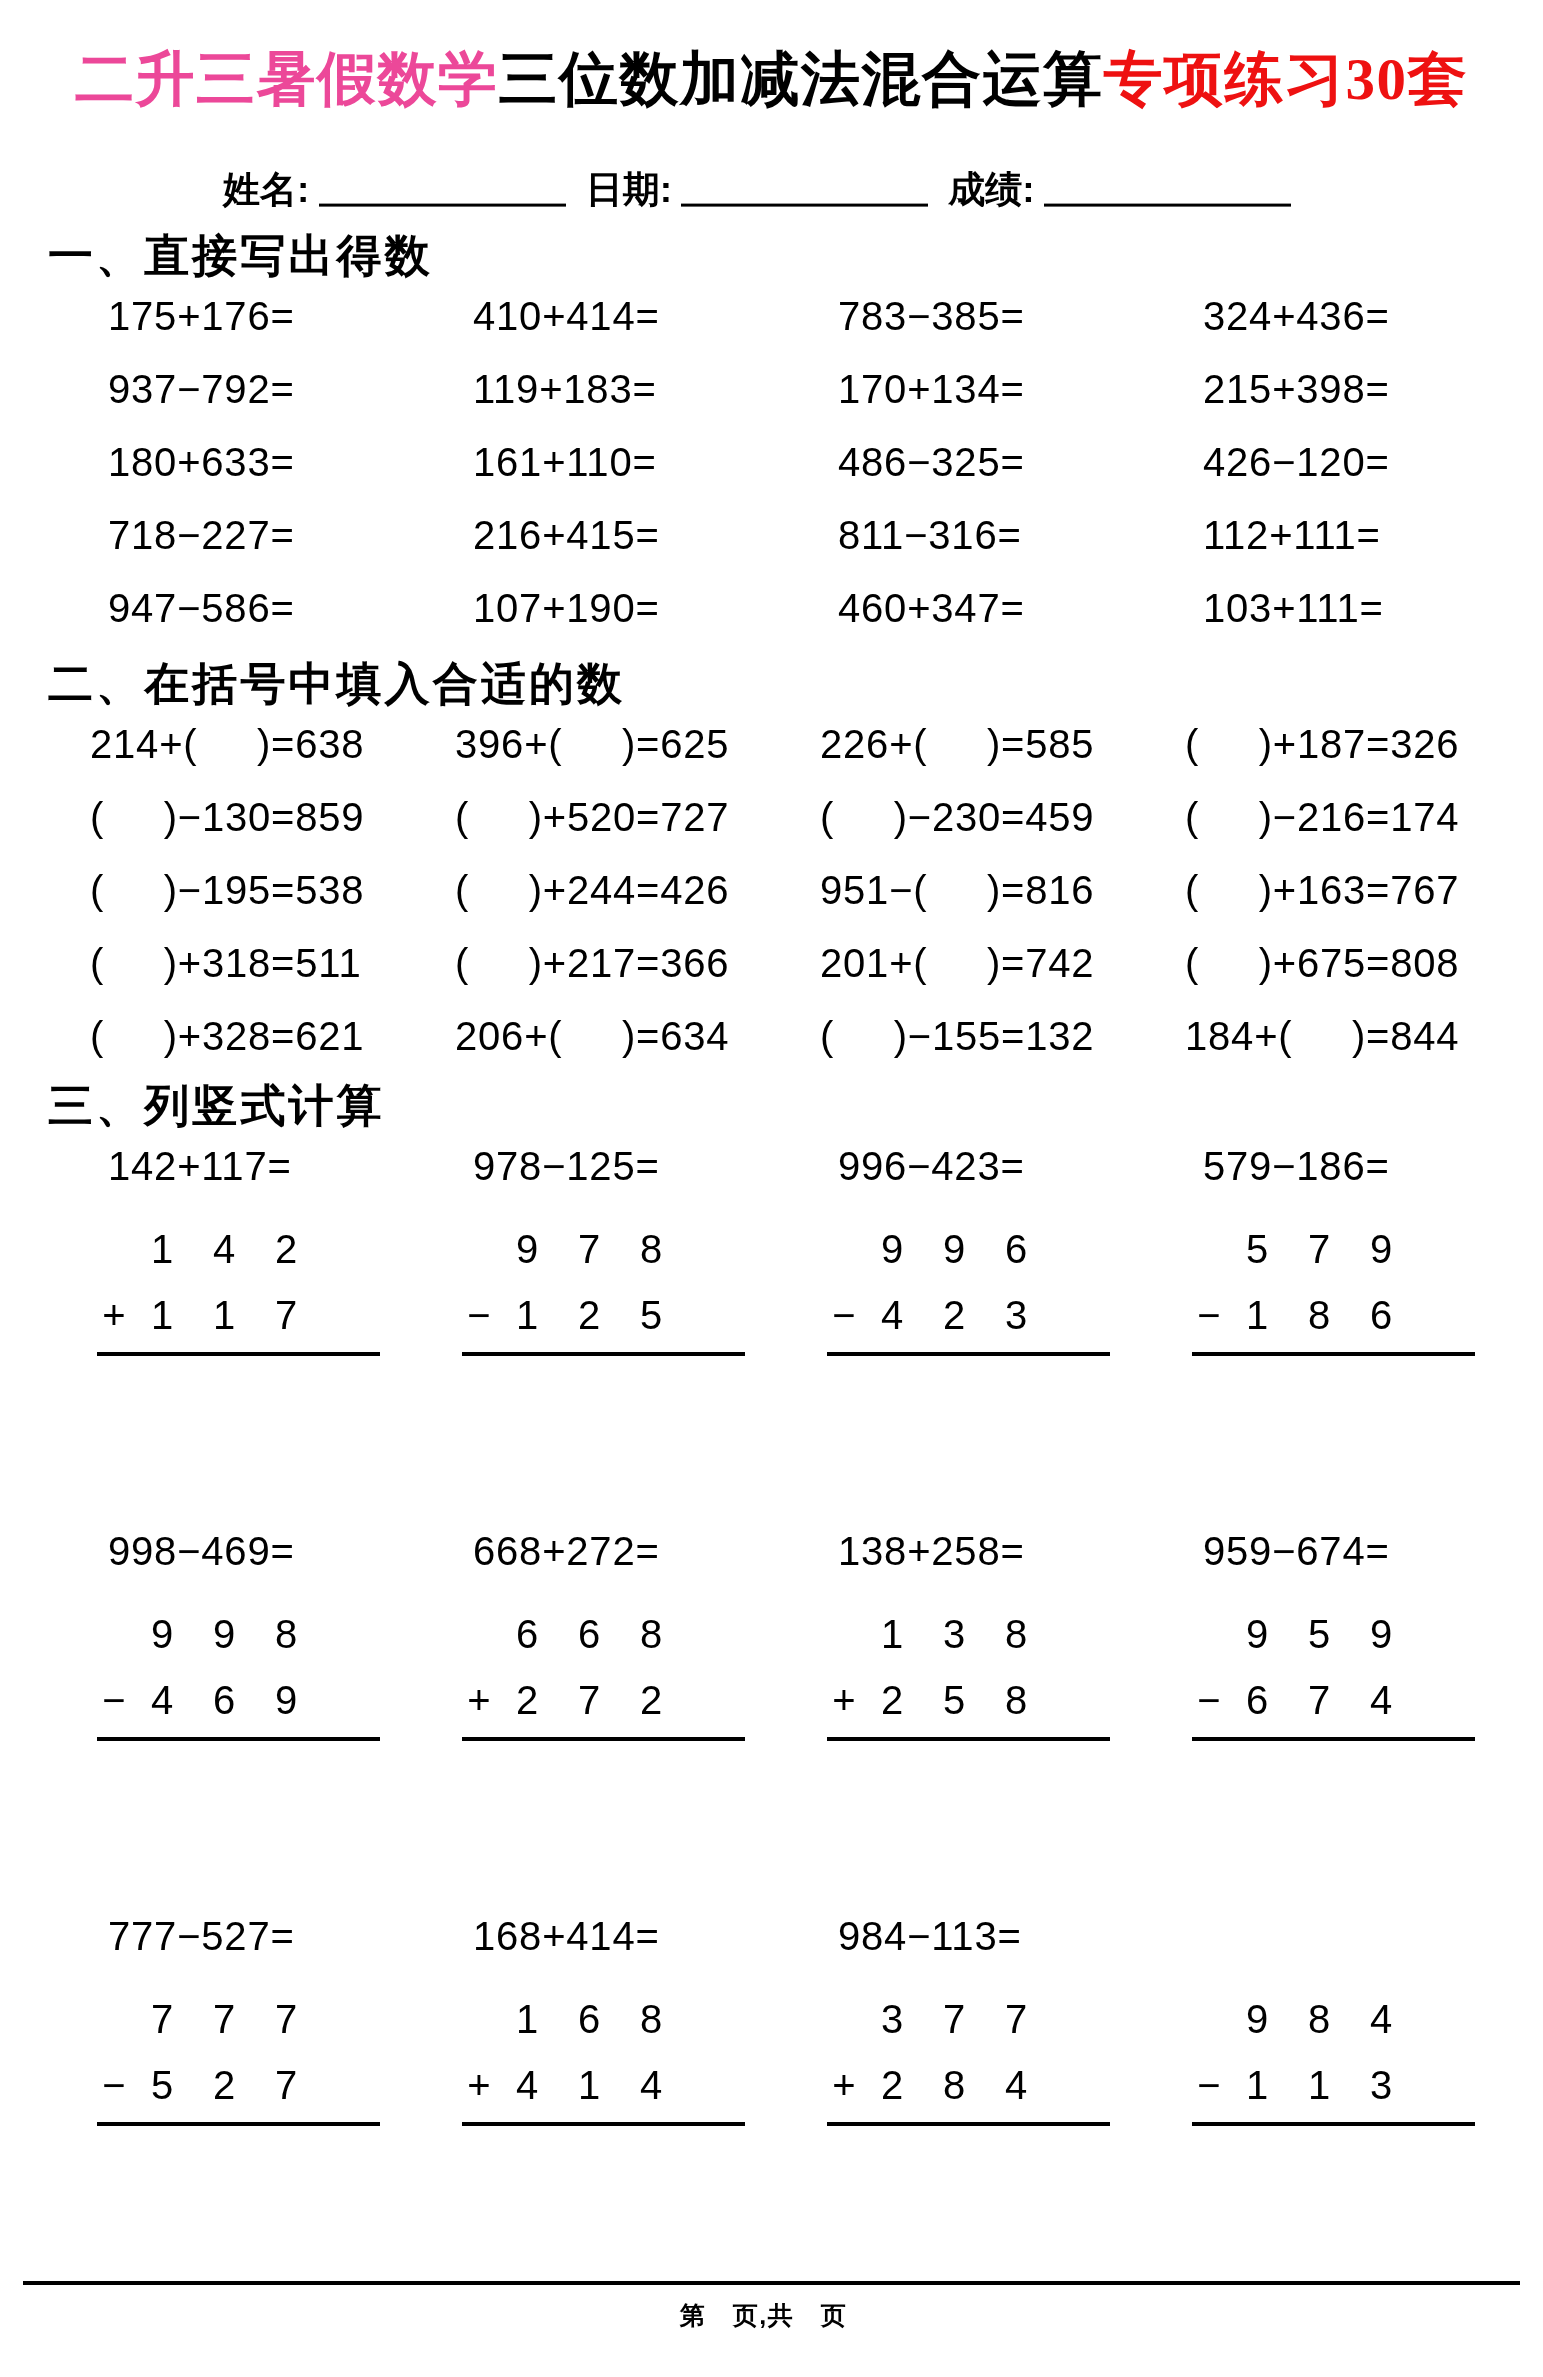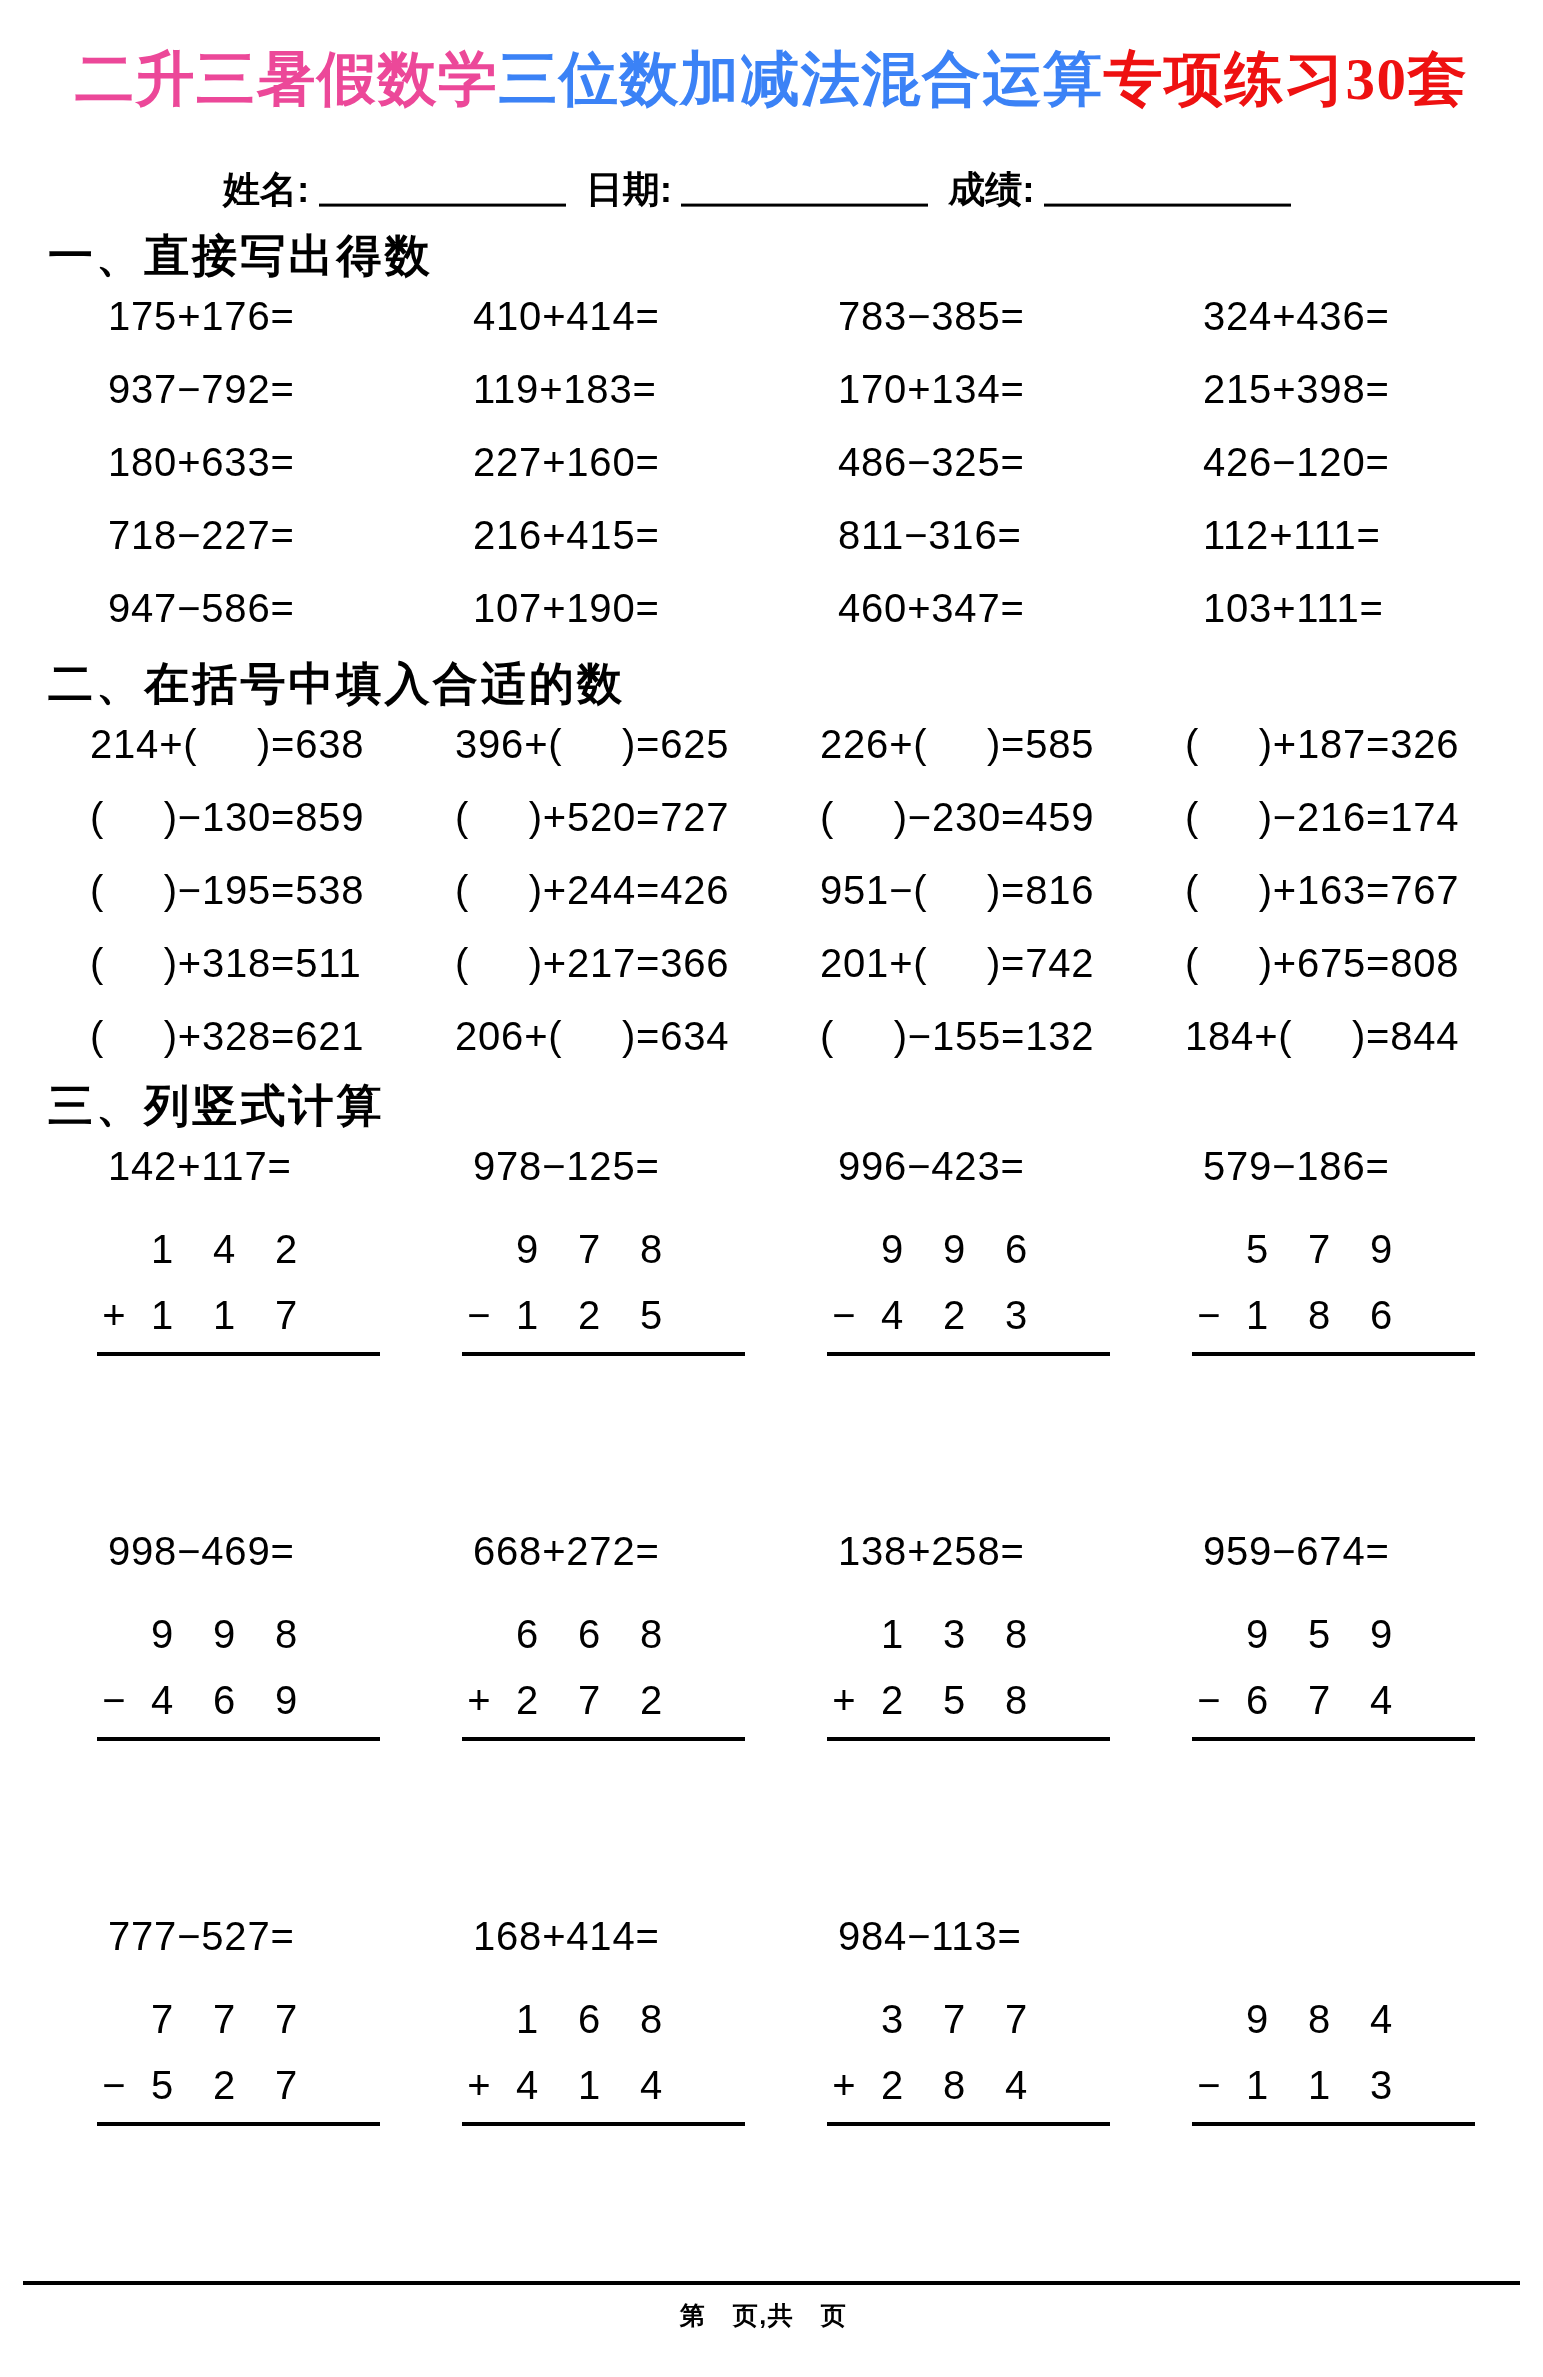--- a/index.html
+++ b/index.html
@@ -45,36 +45,36 @@
   .footer-text{
     position:absolute; left:0; right:16px; top:2299px; text-align:center;
     font-size:25px; font-weight:bold; letter-spacing:1.5px;
   }
 </style>
 </head>
 <body>
 
 <div class="page">
 
-  <div class="title"><span style="color: #ec4899;">二升三暑假数学</span><span style="color: #3b82f6;">三位数加减法混合运算</span><span style="color: rgb(238, 17, 17);">专项练习30套</span></div>
+  <div class="title"><span style="color: #ec4899;">二升三暑假数学</span><span style="color: #000000;">三位数加减法混合运算</span><span style="color: rgb(238, 17, 17);">专项练习30套</span></div>
 
   <div class="info-line"><span>姓名:</span><span class="blank"></span><span>日期:</span><span class="blank"></span><span>成绩:</span><span class="blank"></span></div>
 
   <div class="s-heading">一、直接写出得数</div>
   <div class="pgrid s1" id="s1-grid">
       <div class="cell">175+176=</div>
       <div class="cell">410+414=</div>
       <div class="cell">783−385=</div>
       <div class="cell">324+436=</div>
       <div class="cell">937−792=</div>
       <div class="cell">119+183=</div>
       <div class="cell">170+134=</div>
       <div class="cell">215+398=</div>
       <div class="cell">180+633=</div>
-      <div class="cell">227+160=</div>
+      <div class="cell">161+110=</div>
       <div class="cell">486−325=</div>
       <div class="cell">426−120=</div>
       <div class="cell">718−227=</div>
       <div class="cell">216+415=</div>
       <div class="cell">811−316=</div>
       <div class="cell">112+111=</div>
       <div class="cell">947−586=</div>
       <div class="cell">107+190=</div>
       <div class="cell">460+347=</div>
       <div class="cell">103+111=</div>

